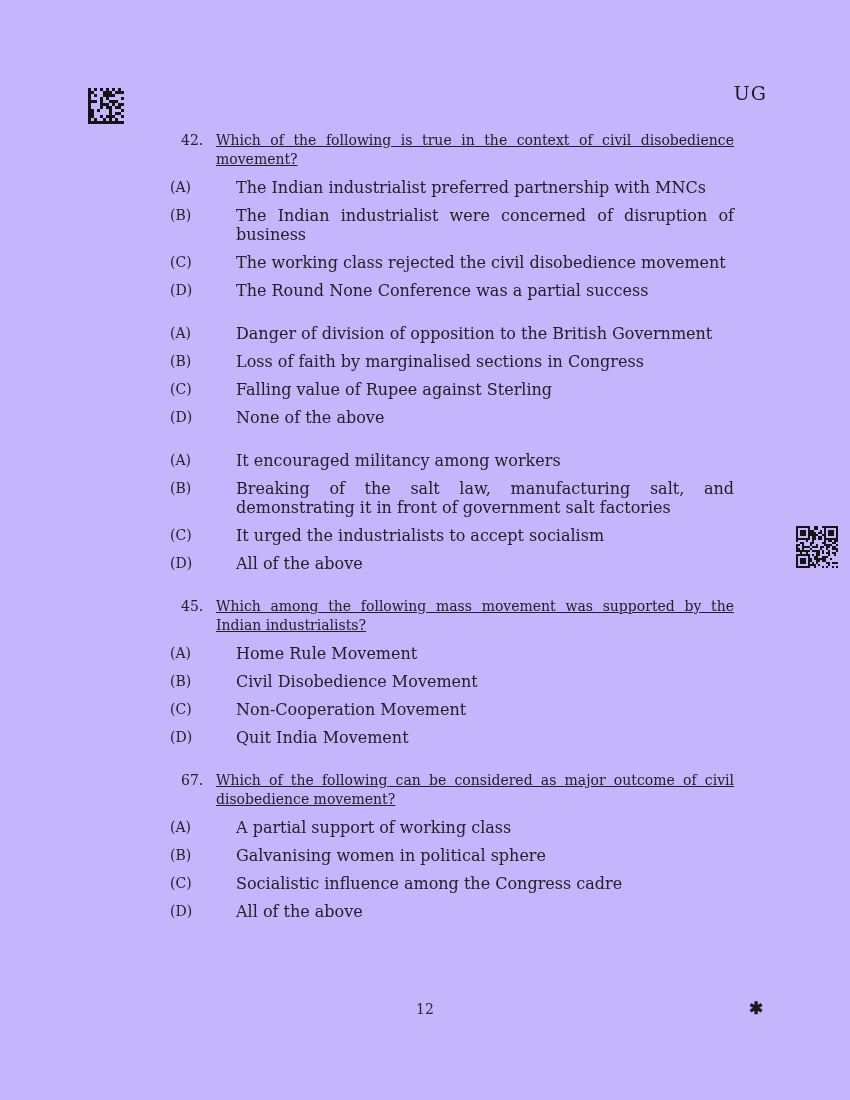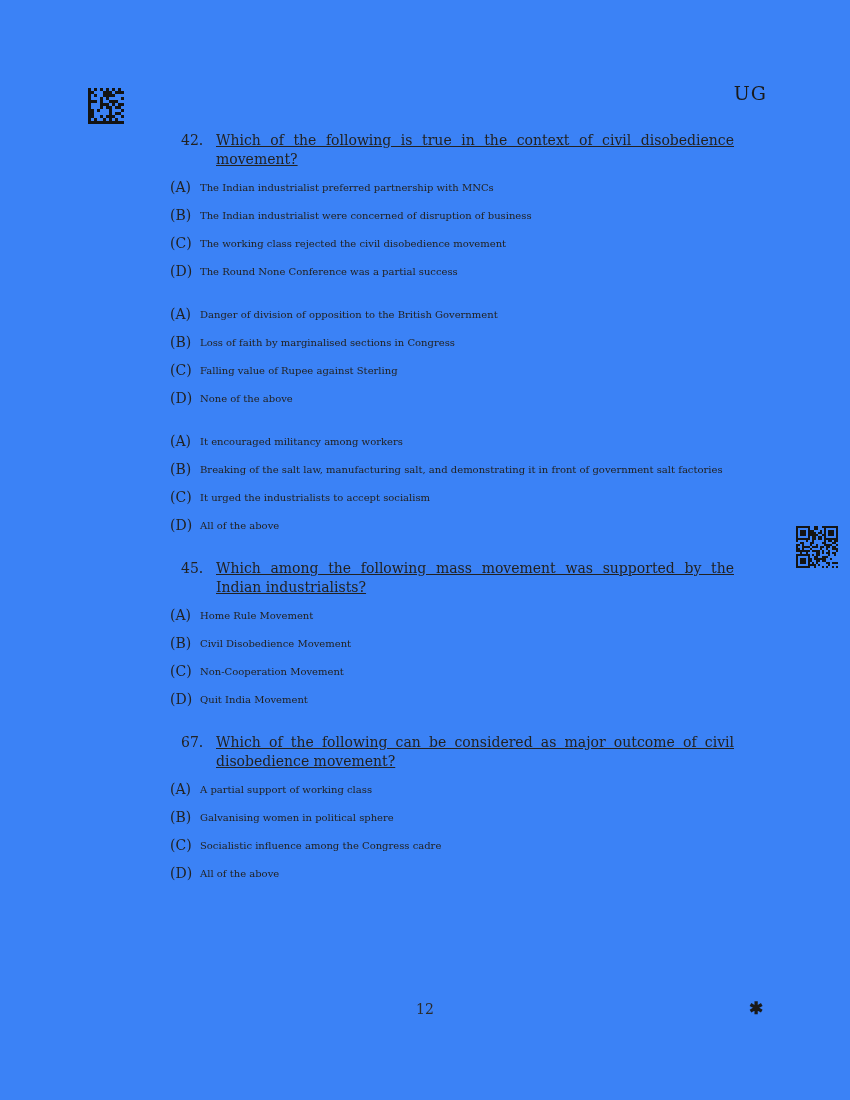--- a/index.html
+++ b/index.html
@@ -4,21 +4,21 @@
 <style>
   html, body {
     margin: 0;
     padding: 0;
     background: #ffffff;
   }
   .page {
     position: relative;
     width: 850px;
     height: 1100px;
-    background: #3b82f6;
+    background: #c4b5fd;
     font-family: "DejaVu Serif", "Liberation Serif", serif;
     color: #222222;
     overflow: hidden;
   }
   .ug-label {
     position: absolute;
     top: 82px;
     right: 83px;
     font-size: 19px;
     letter-spacing: 1px;
@@ -70,23 +70,24 @@
     margin-top: 9px;
     margin-left: 37px;
   }
   .opt-label {
     flex: 0 0 30px;
     font-size: 14px;
     line-height: 19px;
   }
   .opt-text {
     flex: 1 1 auto;
-    font-size: 10px;
+    font-size: 16px;
     line-height: 19px;
     text-align: justify;
+    margin-left: 36px;
   }
   .page-number {
     position: absolute;
     top: 1001px;
     left: 0;
     width: 850px;
     text-align: center;
     font-size: 14px;
     color: #2a2a2a;
   }

